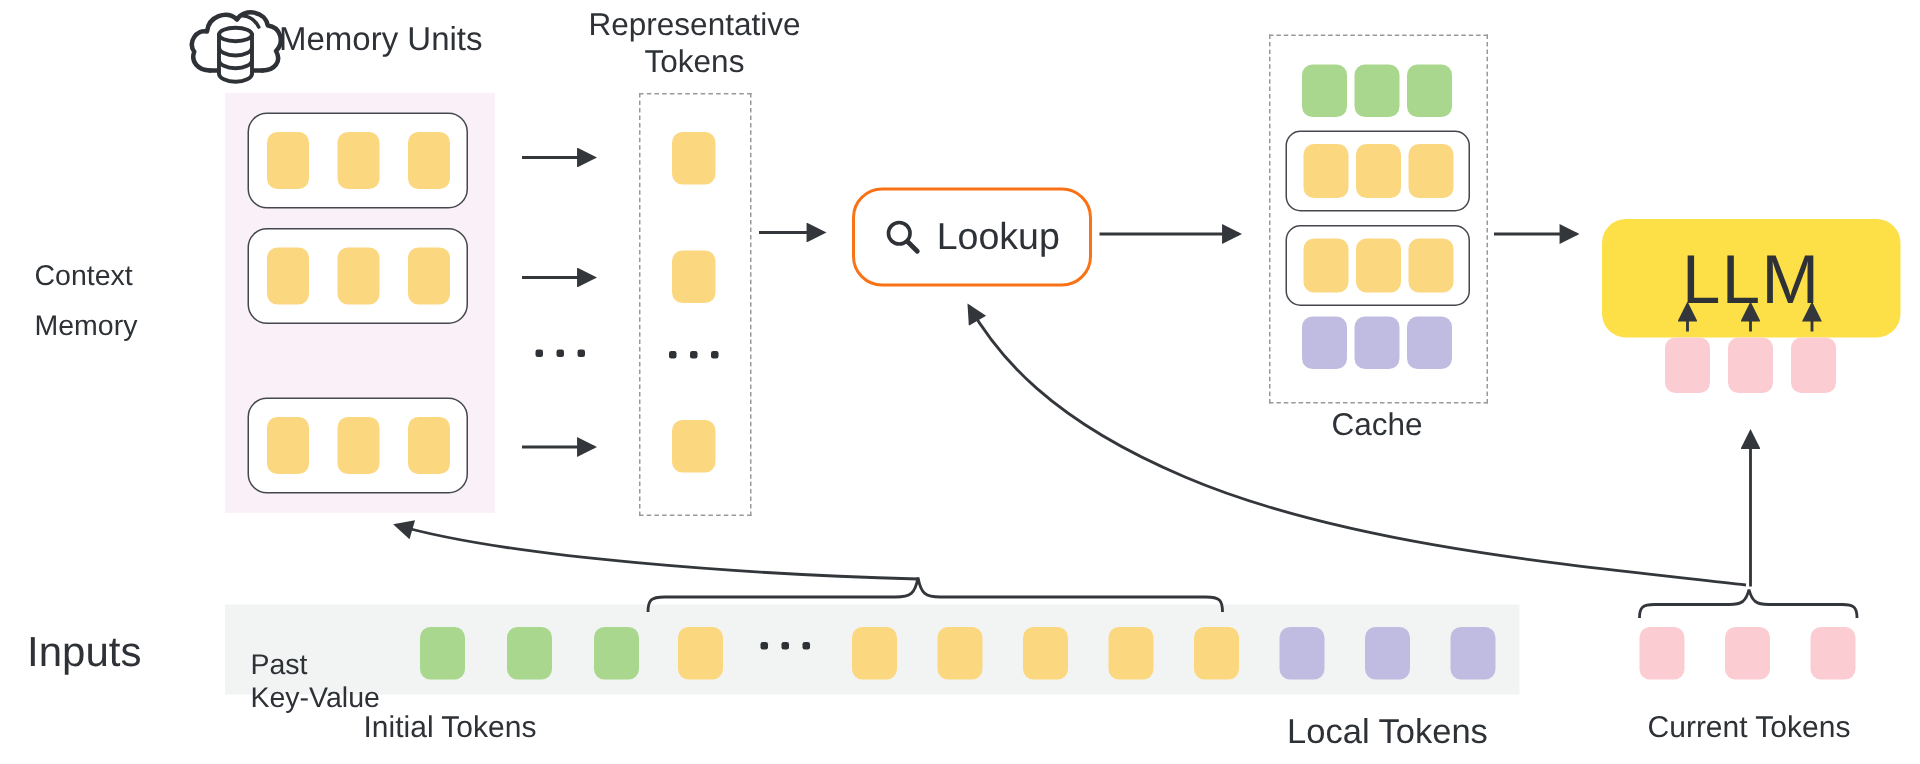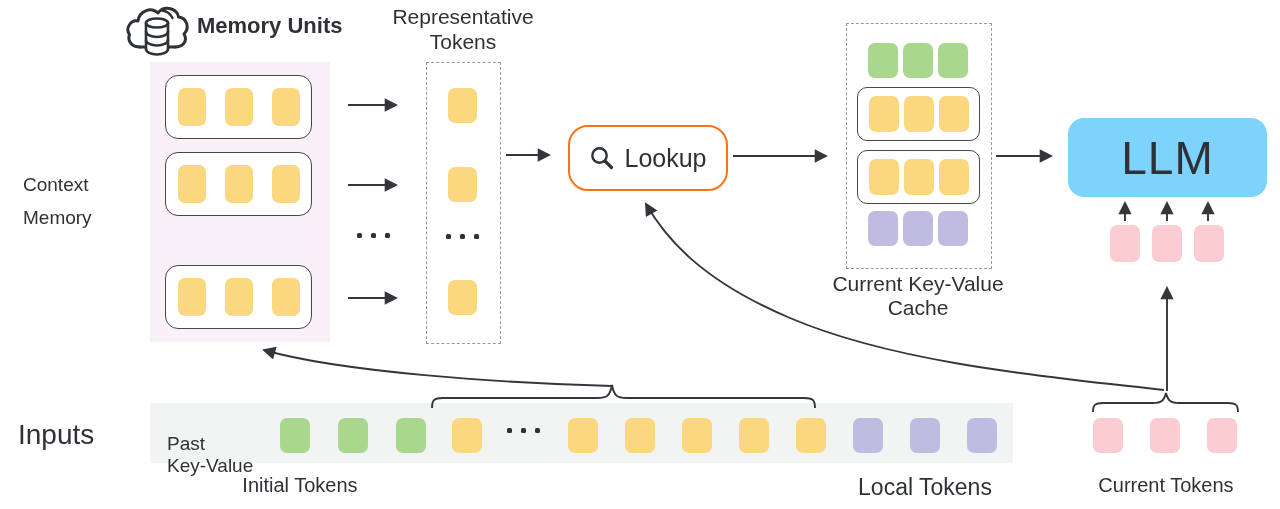--- a/index.html
+++ b/index.html
@@ -52,21 +52,21 @@
     <ellipse cx="33" cy="22" rx="11" ry="4.5" fill="#fff" stroke="#2E3237" stroke-width="2.6"></ellipse>
     <g fill="none" stroke="#2E3237" stroke-width="2.6" stroke-linecap="round">
       <path d="M22,22 L22,48"></path>
         <path d="M44,22 L44,48"></path>
       <path d="M22,48 A11,5.5 0 0 0 44,48"></path>
       <path d="M22,30.5 A11,5.5 0 0 0 44,30.5"></path>
       <path d="M22,39 A11,5.5 0 0 0 44,39"></path>
     </g>
   </svg>
 
-  <div class="lbl" style="left:197px;top:13px;font-size:22px;font-weight:bold;">Memory Units</div>
+  <div class="lbl" style="left:186px;top:13px;font-size:22px;">Memory Units</div>
 
   <div class="lbl center" style="left:378px;top:4px;width:170px;font-size:21px;line-height:25px;">
     <div>Representative</div>
     <div>Tokens</div>
   </div>
 
   <div class="lbl" style="left:23px;top:168px;font-size:19px;line-height:33px;">
     <div>Context</div>
     <div>Memory</div>
   </div>
@@ -141,25 +141,24 @@
         <div class="token" style="background: rgb(251, 216, 128);"></div>
         <div class="token" style="background: rgb(251, 216, 128);"></div>
       </div>
     <div class="tokens cache-tokens" style="left:21px;top:187px;gap:5px;">
         <div class="token" style="background: rgb(192, 188, 225);"></div>
         <div class="token" style="background: rgb(192, 188, 225);"></div>
         <div class="token" style="background: rgb(192, 188, 225);"></div>
       </div>
   </div>
   <div class="lbl center" style="left:828px;top:272px;width:180px;font-size:21px;line-height:24px;">
-    <div>Current Key-Value</div>
     <div>Cache</div>
   </div>
 
-  <div class="llm" style="background: #7dd3fc;">
+  <div class="llm" style="background: #fde047; margin-top: 28px;">
     <span>LLM</span>
   </div>
   <div class="tokens llm-tokens" style="left:1110px;top:225px;gap:12px;">
       <div class="token" style="background: rgb(251, 204, 209);"></div>
       <div class="token" style="background: rgb(251, 204, 209);"></div>
       <div class="token" style="background: rgb(251, 204, 209);"></div>
     </div>
 
   <div class="lbl" style="left:18px;top:419px;font-size:28px;">Inputs</div>
   <div class="strip" style="background: rgb(242, 244, 243);">

